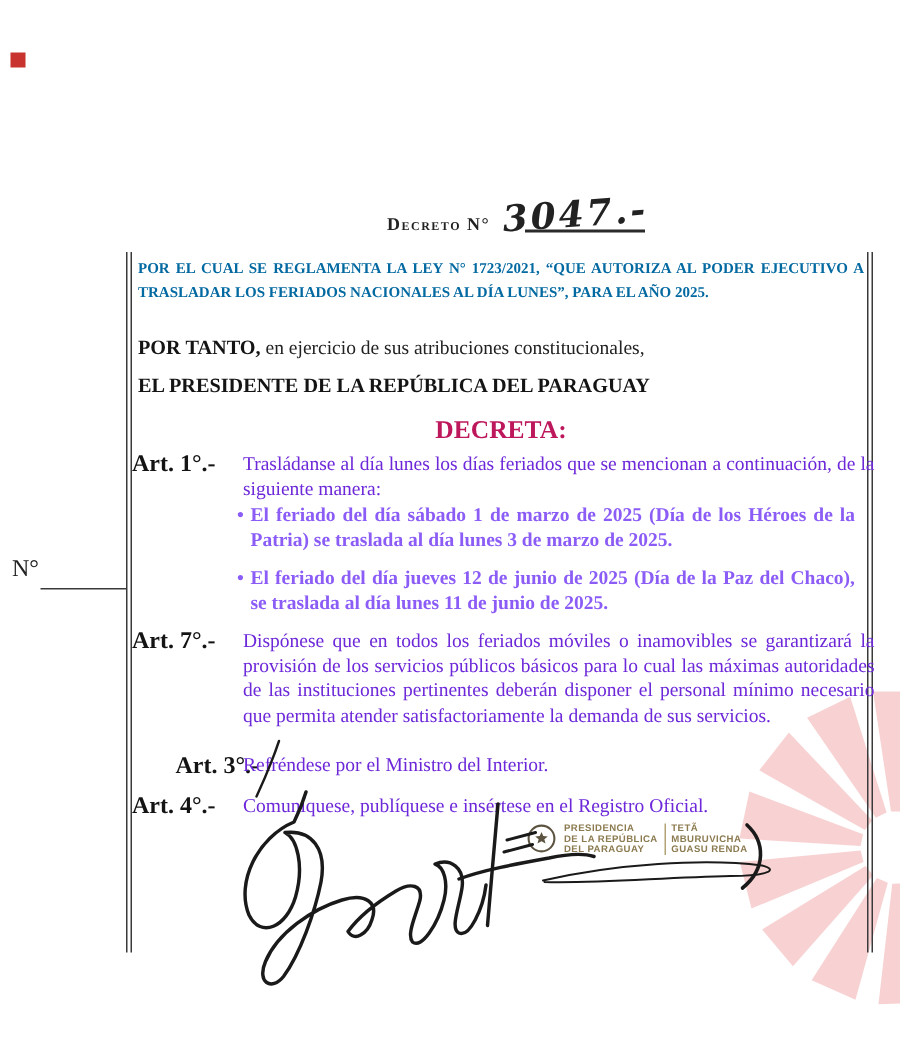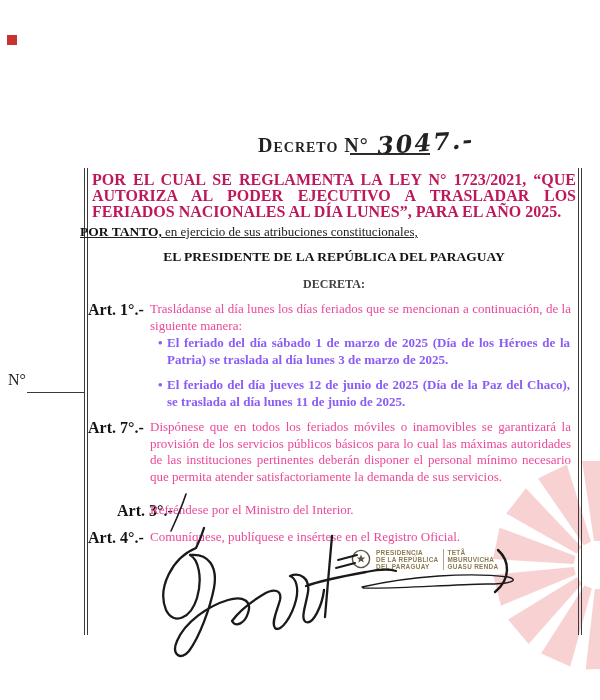--- a/index.html
+++ b/index.html
@@ -7,42 +7,42 @@
     width:600px;height:700px;position:relative;background:#ffffff;
     font-family:"Liberation Serif", serif;color:#1e1e1e;overflow:hidden;
   }
   .abs{position:absolute;}
 
   
   .red-marker{left:7px;top:35px;width:10px;height:10px;background:#c8332f;}
 
   
   .decreto-row{left:258px;top:128px;display:flex;align-items:flex-end;gap:8px;}
-  .decreto-label{font-variant:small-caps;font-weight:600;font-size:20px;letter-spacing:1px;color:#222;}
+  .decreto-label{font-variant:small-caps;font-weight:600;font-size:12px;letter-spacing:1px;color:#222;}
   .decreto-number{font-style:italic;font-size:24px;font-weight:600;transform:rotate(-4deg);color:#222;
     font-family:"DejaVu Serif", serif;letter-spacing:2px;}
   .decreto-underline{left:350px;top:153px;width:80px;height:2px;background:#2b2b2b;}
 
   
   .vrule{top:168px;height:467px;width:2px;border-left:1px solid #3a3a3a;border-right:1px solid #3a3a3a;}
   .vrule.left{left:84px;}
   .vrule.right{left:578px;}
 
   
-  .title-block{left:92px;top:172px;width:484px;font-weight:bold;font-size:16px;line-height:16px;
-    text-align:justify;color:#be185d;}
-  .portanto-line{left:80px;top:224px;width:484px;font-size:13px;line-height:16px;color:#222;text-decoration:underline;}
+  .title-block{left:92px;top:172px;width:484px;font-weight:bold;font-size:10px;line-height:16px;
+    text-align:justify;color:#0369a1;}
+  .portanto-line{left:92px;top:224px;width:484px;font-size:13px;line-height:16px;color:#222;}
   .portanto-line b{font-size:13.5px;color:#141414;}
 
-  .president-line{left:92px;top:249px;width:484px;text-align:center;font-weight:bold;font-size:13.5px;color:#141414;}
-  .decreta-line{left:92px;top:277px;width:484px;text-align:center;font-weight:bold;font-size:12px;color:#404040;}
+  .president-line{left:92px;top:249px;width:484px;text-align:left;font-weight:bold;font-size:13.5px;color:#141414;}
+  .decreta-line{left:92px;top:277px;width:484px;text-align:center;font-weight:bold;font-size:17px;color:#be185d;}
 
   
   .art-label{left:88px;width:62px;font-weight:bold;font-size:16px;color:#141414;}
-  .art-body{left:150px;width:421px;font-size:13px;line-height:16.5px;text-align:justify;color:#ec4899;}
+  .art-body{left:162px;width:421px;font-size:13px;line-height:16.5px;text-align:justify;color:#6d28d9;}
   .bullet-item{left:167px;width:403px;font-weight:bold;font-size:13px;line-height:16.5px;text-align:justify;color:#8b5cf6;}
   .bullet-item::before{content:"\2022";position:absolute;left:-9px;top:0;font-weight:bold;}
 
   
   .no-label{left:8px;top:371px;font-size:16px;color:#222;}
   .no-underline{left:27px;top:392px;width:57px;height:1px;background:#3a3a3a;}
 
   
   .logo-row{left:350px;top:547px;display:flex;align-items:center;gap:4px;}
   .logo-text{display:flex;align-items:stretch;font-family:"Liberation Sans", sans-serif;

